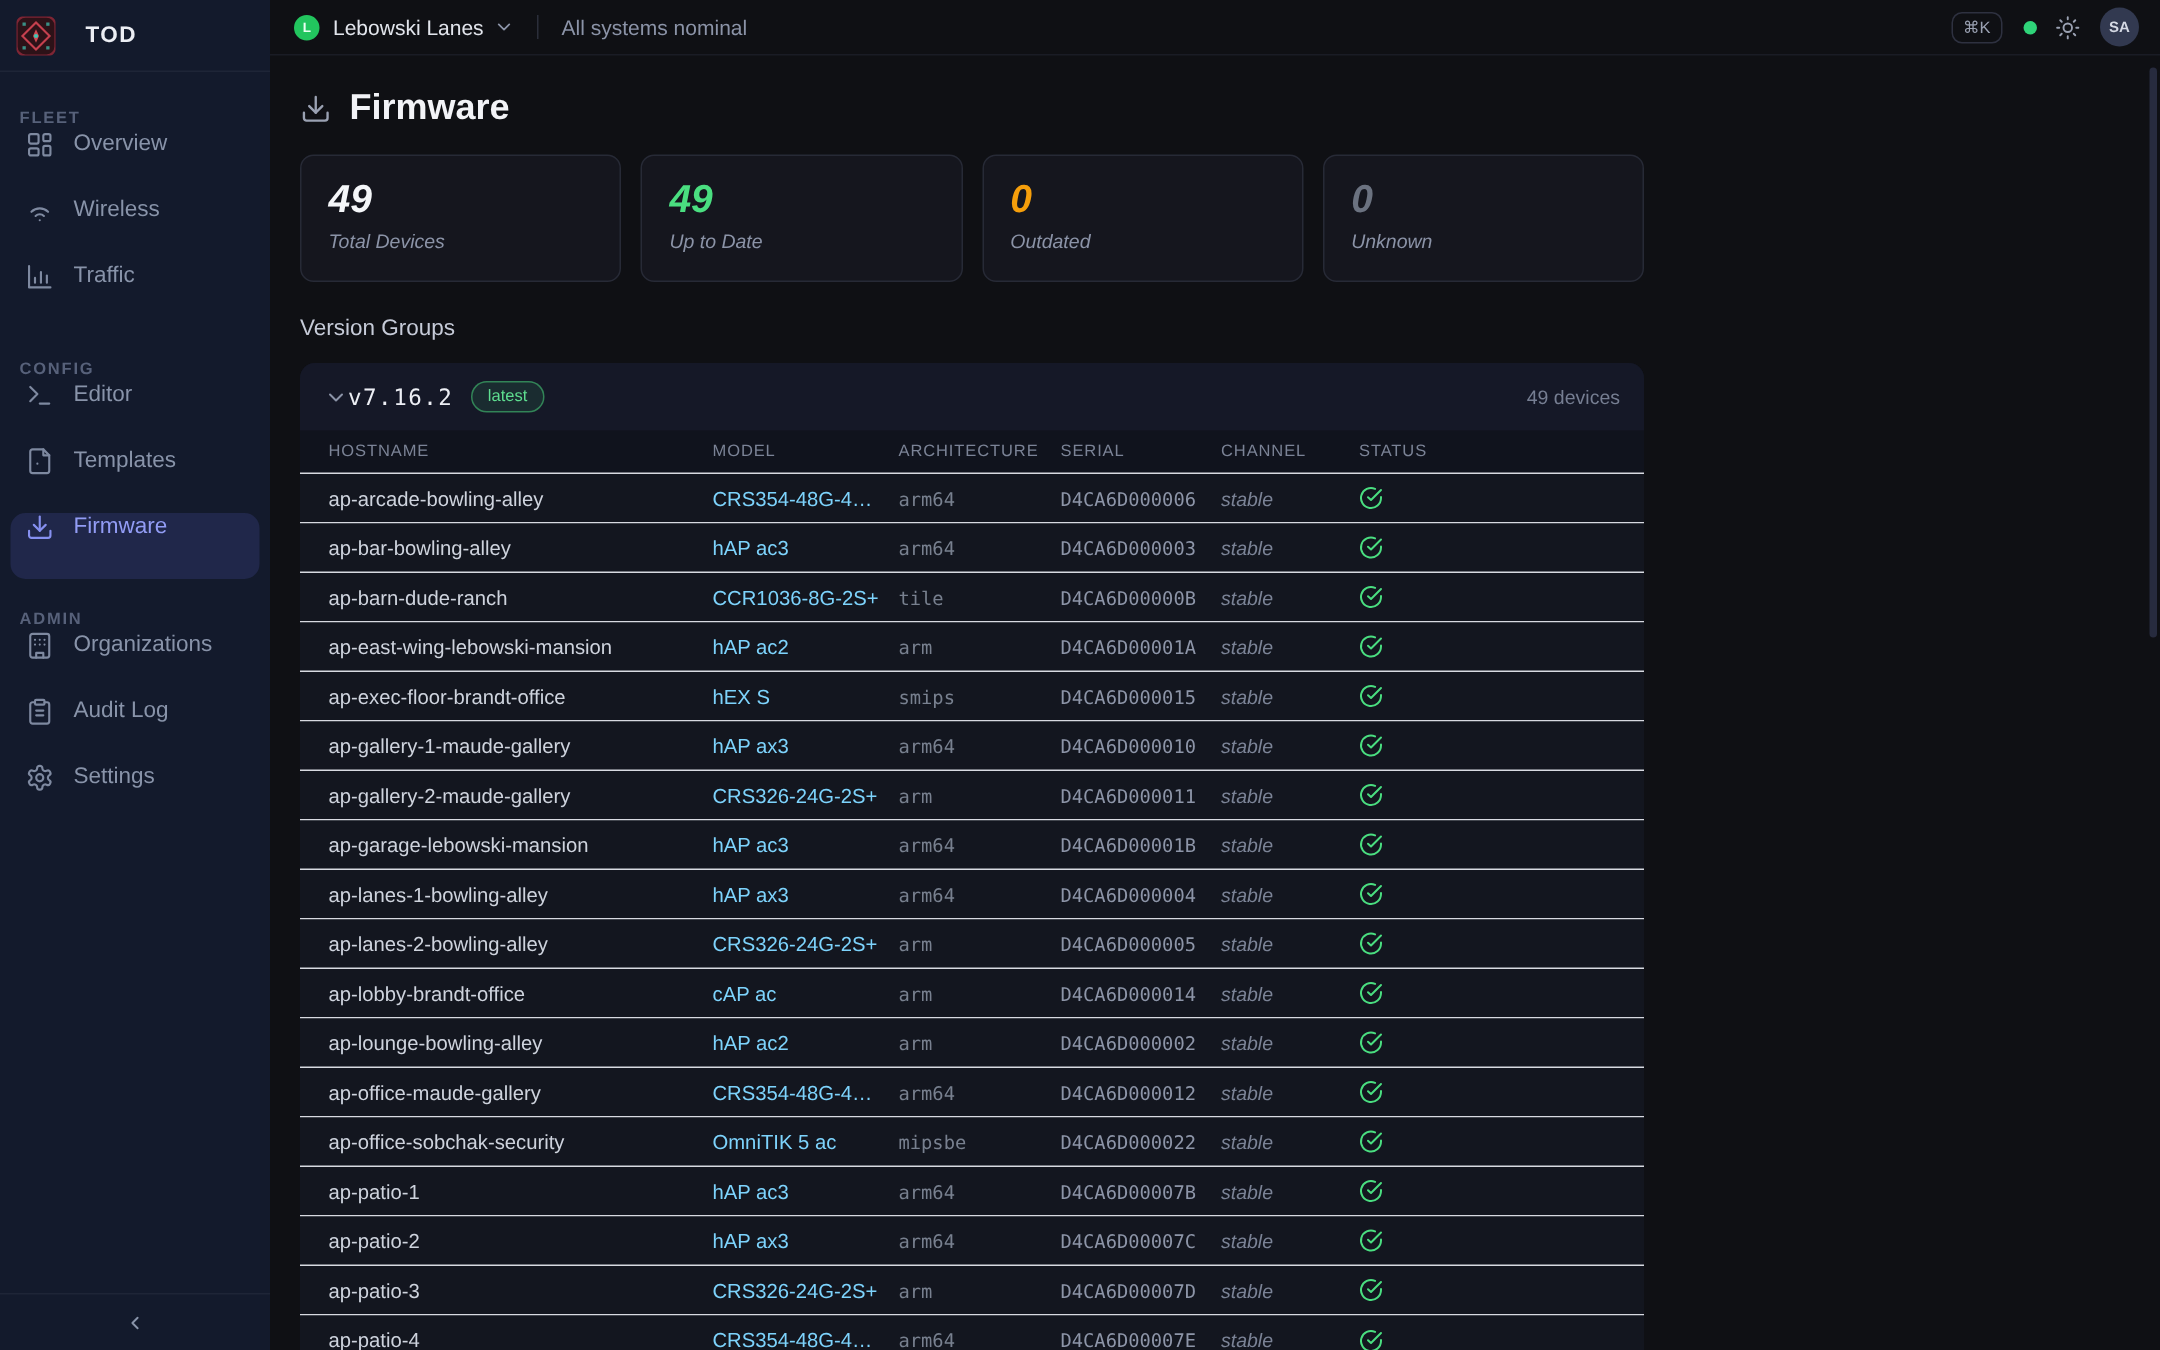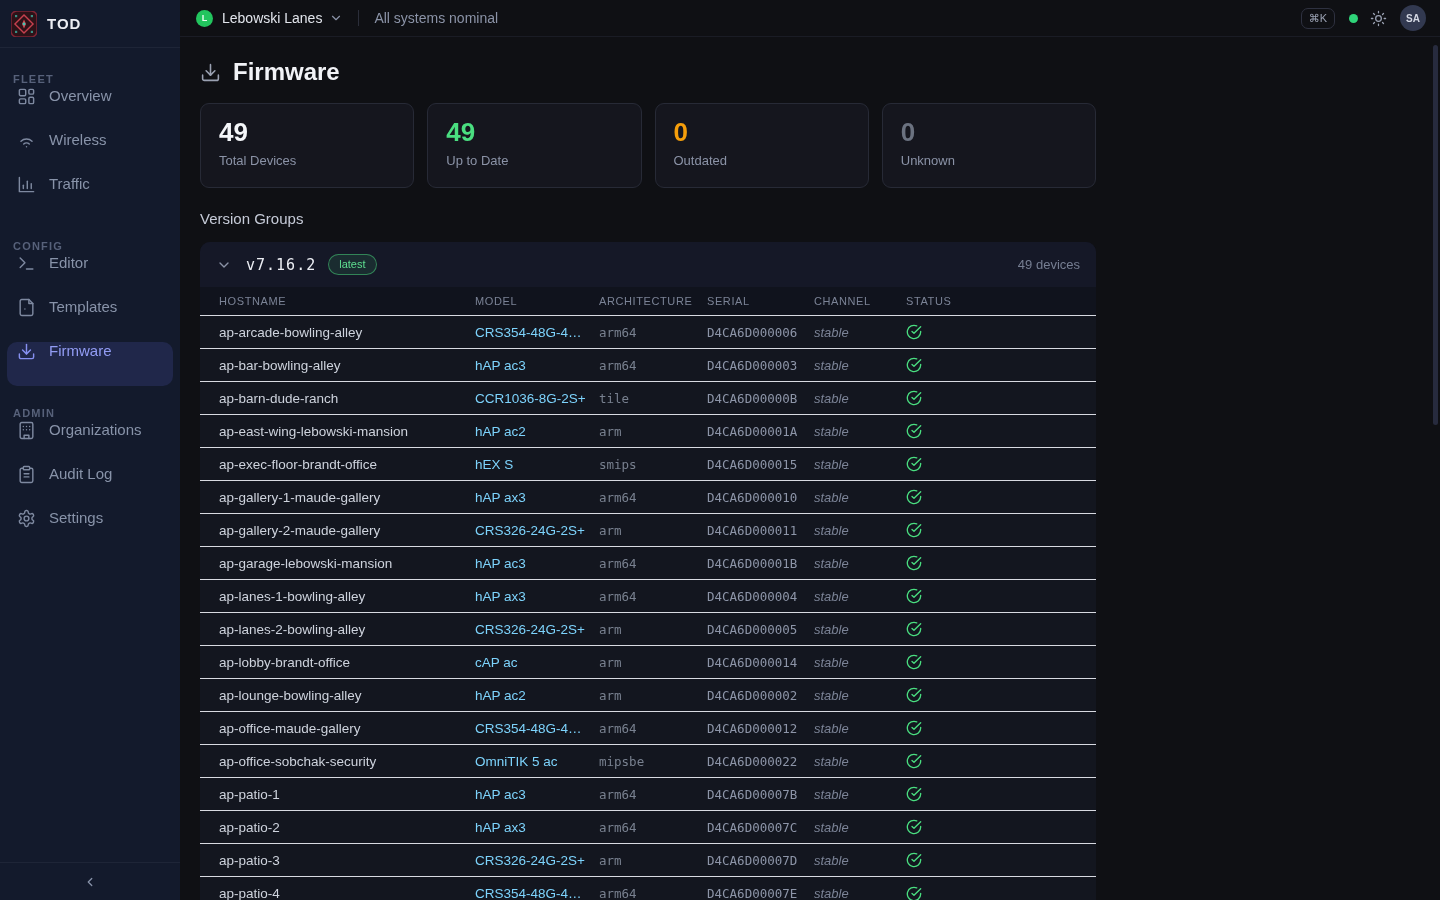--- a/index.html
+++ b/index.html
@@ -10,21 +10,21 @@
     color:#e5e7eb;
     display:flex;
   }
 
   
   .sidebar {
     width:180px; flex-shrink:0; height:900px;
     background:#131a2c; display:flex; flex-direction:column;
   }
   .logo-row {
-    height:48px; display:flex; align-items:center; gap:10px;
+    height:48px; display:flex; align-items:center; gap:20px;
     padding:0 11px; border-bottom:1px solid #1e2537;
   }
   .logo-mark { width:26px; height:26px; flex-shrink:0; }
   .brand-name { font-size:15px; font-weight:700; letter-spacing:1px; color:#eceef4; }
   .nav { flex:1; padding-top:4px; }
   .nav-label {
     font-size:11px; font-weight:700; letter-spacing:1.2px; text-transform:uppercase;
     color:#57617a; padding:0 13px; margin:21px 0 2px;
   }
   .nav-item {
@@ -74,34 +74,34 @@
     color:#d4d8e3; font-size:10px; font-weight:600; margin-left:13px;
     display:flex; align-items:center; justify-content:center; cursor:pointer;
   }
 
   .content { padding:21px 0 0 20px; overflow:hidden; }
   .content-inner { width:896px; }
   .page-title-row { display:flex; align-items:center; gap:12px; }
   .page-title-row svg { width:21px; height:21px; stroke:#9aa1b2; }
   .page-title { font-size:24px; font-weight:600; color:#f2f3f7; }
 
-  .stats-grid { display:grid; grid-template-columns:repeat(4,1fr); gap:13px; margin-top:17px; }
+  .stats-grid { display:grid; grid-template-columns:repeat(4,1fr); gap:13px; margin-top:17px;font-style:italic; }
   .stat-card {
     background:#15161e; border:1px solid #272a36; border-radius:9px;
     height:85px; padding:13px 18px;
   }
   .stat-value { font-size:26px; font-weight:700; line-height:1.2; }
   .stat-label { font-size:13px; color:#8b93a7; margin-top:5px; }
 
   .section-title { margin-top:22px; font-size:15px; color:#c6cbd8; }
 
   .version-card { margin-top:15px; background:#141723; border-radius:10px; overflow:hidden; }
   .vg-header { height:45px; display:flex; align-items:center; padding:0 16px; background:#151827; }
   .vg-header svg { width:16px; height:16px; stroke:#8b93a7; cursor:pointer; }
-  .vg-version { font-family:"DejaVu Sans Mono", monospace; font-size:15px; letter-spacing:1px; color:#eceef4; margin-left:14px; }
+  .vg-version { font-family:"DejaVu Sans Mono", monospace; font-size:15px; letter-spacing:1px; color:#eceef4; margin-left:0; }
   .vg-badge {
     margin-left:12px; font-size:11px; color:#5ede90;
     background:rgba(74,222,128,0.10); border:1px solid rgba(74,222,128,0.5);
     border-radius:999px; padding:3px 10px 4px;
   }
   .vg-count { margin-left:auto; font-size:13px; color:#767e92; }
 
   .t-head, .t-row { display:flex; align-items:center; padding-left:19px; }
   .t-head { height:29px; background:#10131d; border-bottom:1px solid #d8dae1; }
   .t-head .cell { font-size:11px; font-weight:500; letter-spacing:0.6px; text-transform:uppercase; color:#7b8396; }

